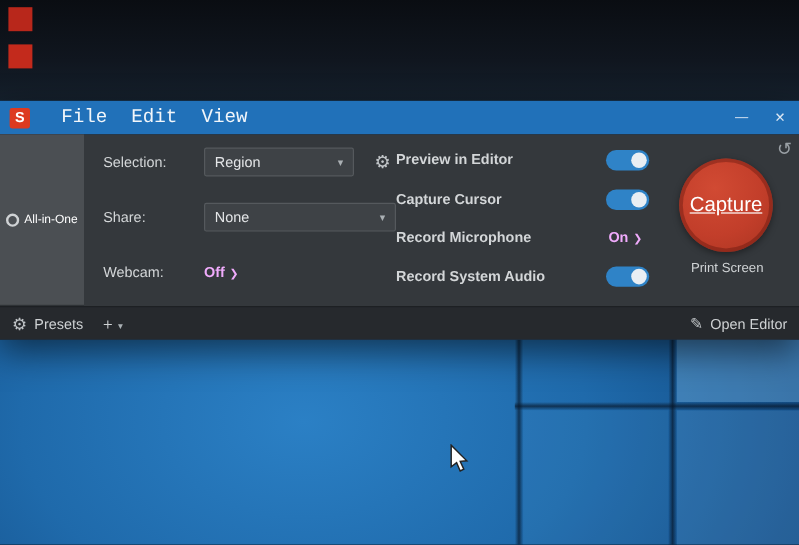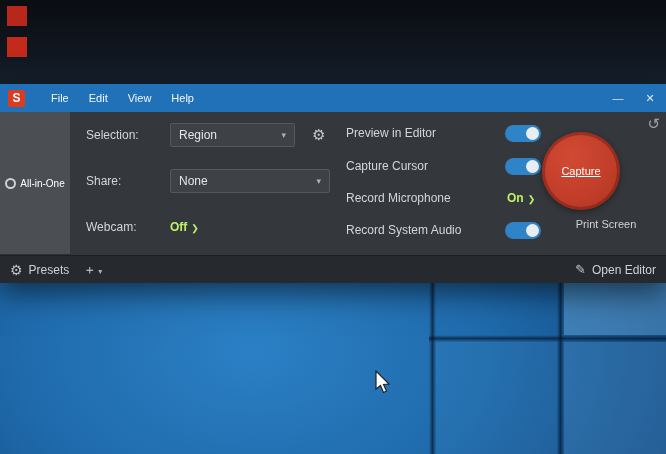--- a/index.html
+++ b/index.html
@@ -23,51 +23,51 @@
   .hline { position:absolute; left:429px; right:0; top:52px; height:7px; background:linear-gradient(180deg, rgba(6,18,34,0) 0%, rgba(6,18,34,.65) 50%, rgba(6,18,34,0) 100%); }
   .cursor { position:absolute; left:374px; top:370px; }
 
   
   .window { position:absolute; left:0; top:84px; width:666px; height:199px; box-shadow:0 10px 28px rgba(0,0,0,.55); }
 
   .titlebar { height:28px; background:#2171b9; display:flex; align-items:center; color:#f2f6fa; }
   .logo { width:17px; height:17px; margin-left:8px; background:#dd3a20; border-radius:2px;
     color:#fff; font-size:12px; font-weight:bold; display:flex; align-items:center; justify-content:center; }
   .menus { display:flex; margin-left:16px; }
-  .menu-item { padding:0 10px; font-size:11px; line-height:28px; cursor:default; }
+  .menu-item { padding:0 10px; font-size:16px; line-height:28px; cursor:default;font-family:Liberation Mono, monospace; }
   .tb-spacer { flex:1; }
   .win-btn { width:32px; height:28px; display:flex; align-items:center; justify-content:center; font-size:11px; color:#dce7f3; }
 
   .main { height:143px; background:#34383c; display:flex; position:relative; }
 
   .sidebar { width:70px; background:#3a3e42; display:flex; flex-direction:column; }
   .side-item { flex:1; display:flex; flex-direction:row; align-items:center; justify-content:center; gap:4px;
     color:#c6c9cb; font-size:10px; border-bottom:1px solid #2e3236; }
   .side-item.selected { background:#4b4f53; color:#fff; }
   .side-item.darktab { background:#27292c; }
   .ring { width:11px; height:11px; border:2px solid #cfd2d4; border-radius:50%; }
 
   .content { flex:1; position:relative; color:#d3d6d8; font-size:12px; }
   .flabel { position:absolute; left:16px; }
   .dropdown { position:absolute; height:24px; background:#3e4246; border:1px solid #55595d; border-radius:2px;
     display:flex; align-items:center; justify-content:space-between; padding:0 8px; color:#e4e6e8; font-size:12px; }
   .dd-caret { color:#aab0b4; font-size:9px; margin-left:8px; }
   .gear { position:absolute; color:#c3c7ca; font-size:15px; }
-  .bluelink { position:absolute; color:#bef264; font-weight:bold; font-size:12px; }
+  .bluelink { position:absolute; color:#f0abfc; font-weight:bold; font-size:12px; }
   .bluelink .chev { font-size:9px; font-weight:normal; margin-left:4px; }
 
-  .opt-label { position:absolute; left:276px; }
+  .opt-label { position:absolute; left:260px;font-weight:bold; }
   .toggle { position:absolute; left:435px; width:36px; height:17px; border-radius:9px; background:#2f83c7; }
   .toggle::after { content:""; position:absolute; right:2px; top:2px; width:13px; height:13px; border-radius:50%; background:#e9eef3; }
   .mic-link { left:437px; }
 
-  .capture-btn { position:absolute; left:472px; top:20px; width:78px; height:78px; border-radius:50%;
+  .capture-btn { position:absolute; left:496px; top:20px; width:78px; height:78px; border-radius:50%;
     background:radial-gradient(circle at 38% 32%, #d14a33 0%, #c23e2a 55%, #a93421 100%);
     box-shadow:inset 0 0 0 3px rgba(80,15,8,.35), 0 2px 6px rgba(0,0,0,.4);
-    color:#fff; font-size:11px; display:flex; align-items:center; justify-content:center;text-decoration:underline; }
+    color:#fff; font-size:17px; display:flex; align-items:center; justify-content:center;text-decoration:underline; }
   .hotkey { position:absolute; left:486px; top:106px; width:100px; text-align:center; color:#cfd2d4; font-size:11px; }
   .undo { position:absolute; right:6px; top:3px; color:#9aa0a5; font-size:15px; }
 
   .footer { height:28px; background:#26292d; border-top:1px solid #1d2023; display:flex; align-items:center;
     color:#cfd2d4; font-size:12px; padding:0 10px; }
   .f-gear { color:#bfc3c6; font-size:14px; margin-right:6px; }
   .f-plus { margin-left:14px; color:#cfd2d4; font-size:13px; }
   .f-plus .dd-caret { font-size:8px; margin-left:2px; }
   .f-spacer { flex:1; }
   .oe-icon { color:#bfc3c6; font-size:13px; margin-right:6px; }
@@ -92,21 +92,20 @@
   </div>
 
   <div class="window">
 
     <div class="titlebar">
       <div class="logo">S</div>
       <div class="menus">
         <span class="menu-item">File</span>
         <span class="menu-item">Edit</span>
         <span class="menu-item">View</span>
-        <span class="menu-item">Help</span>
       </div>
       <div class="tb-spacer"></div>
       <div class="win-btn">—</div>
       <div class="win-btn">✕</div>
     </div>
 
     <div class="main">
 
       <div class="sidebar">
         <div class="side-item selected">

